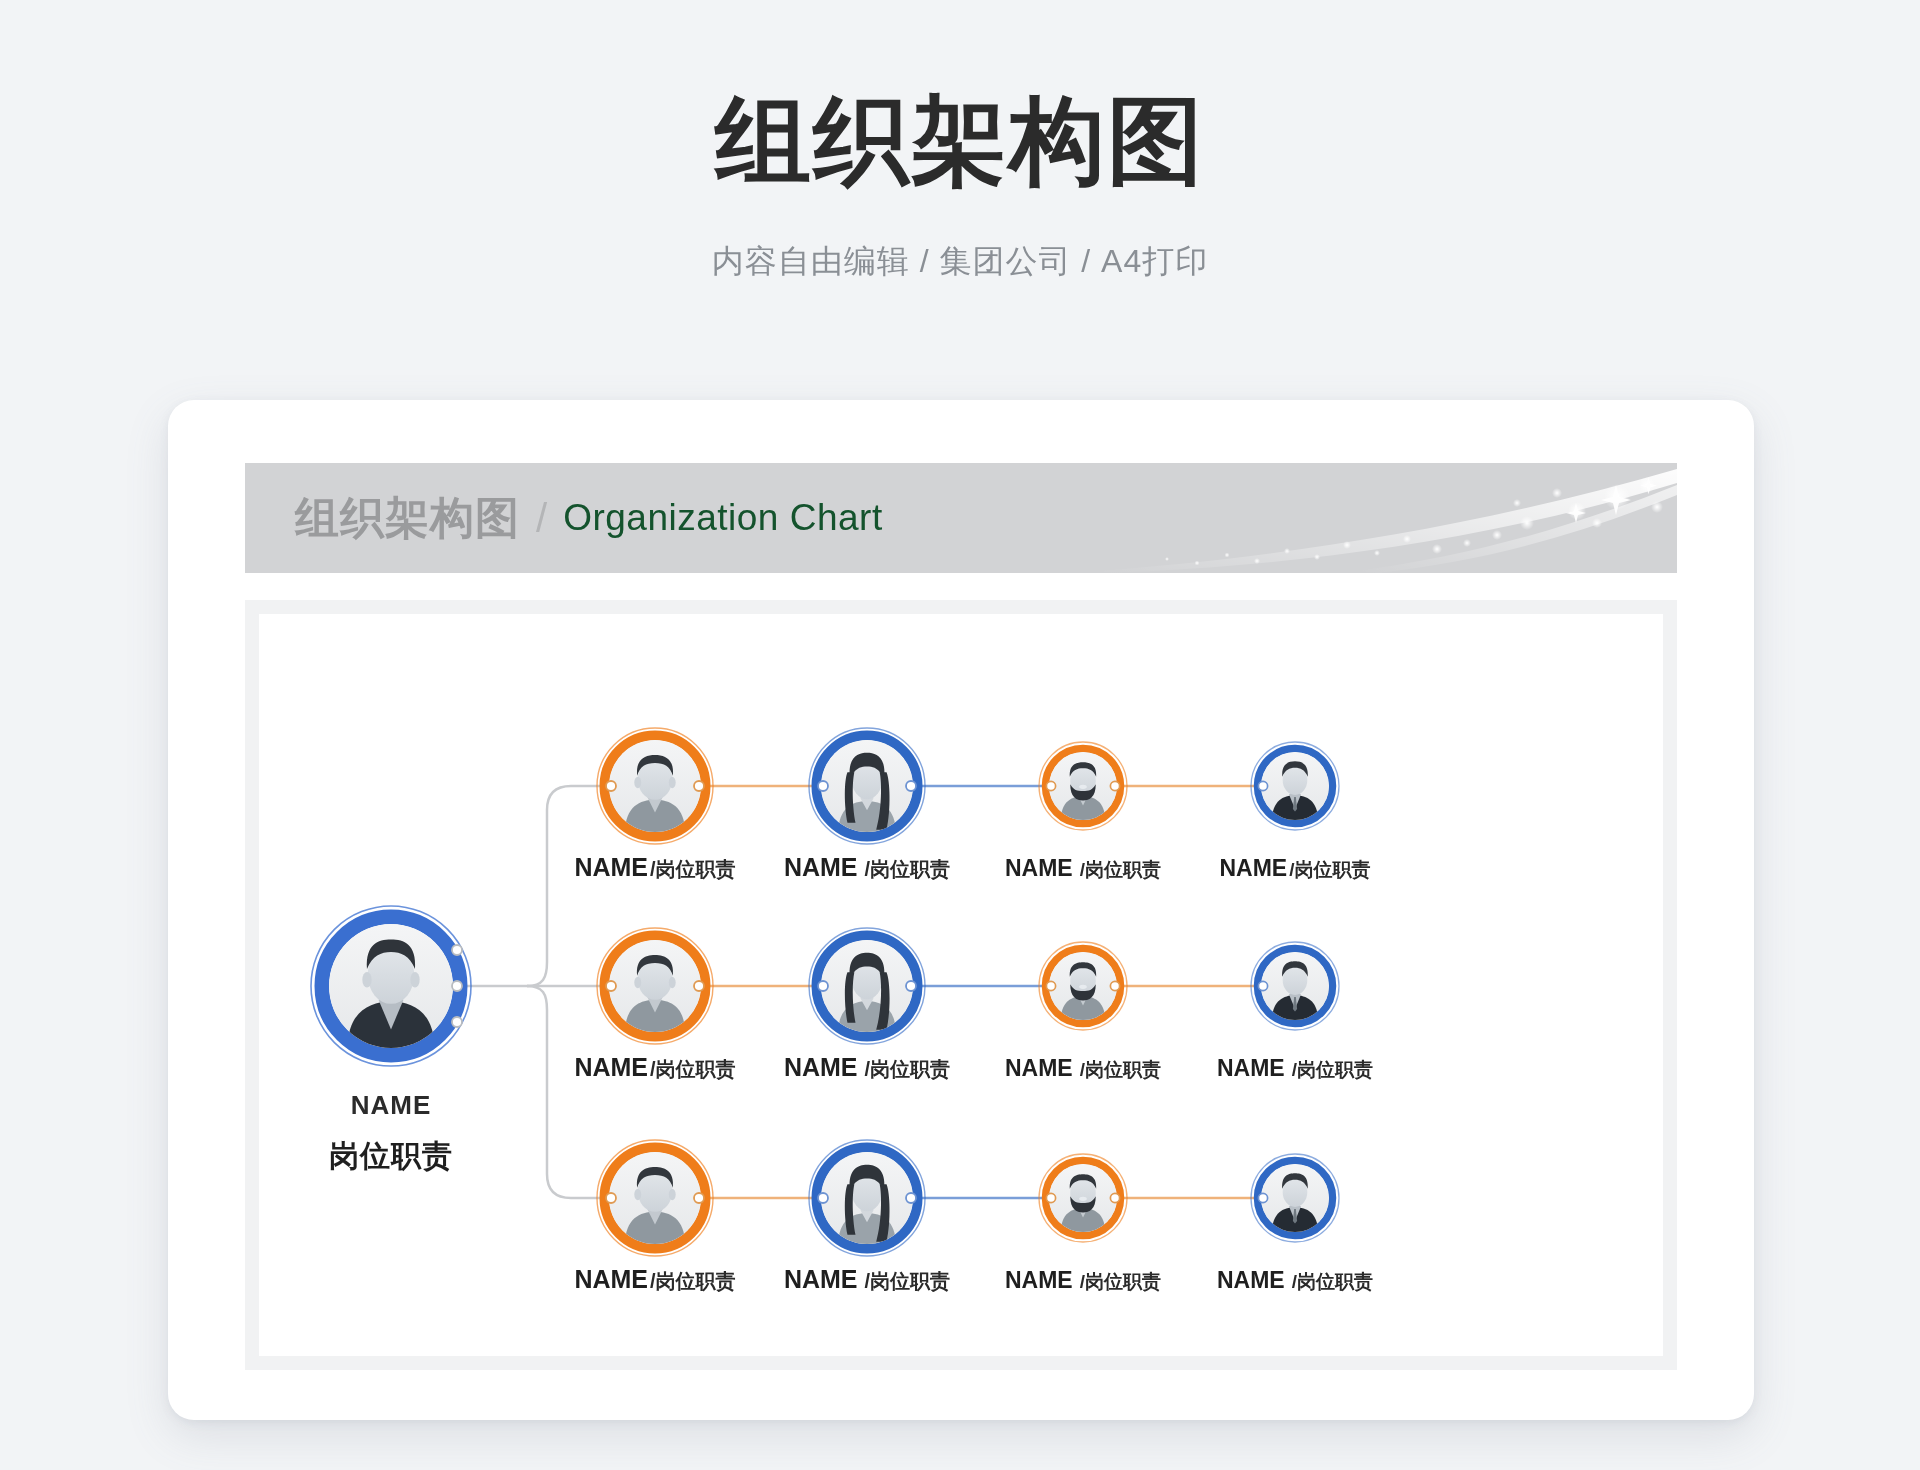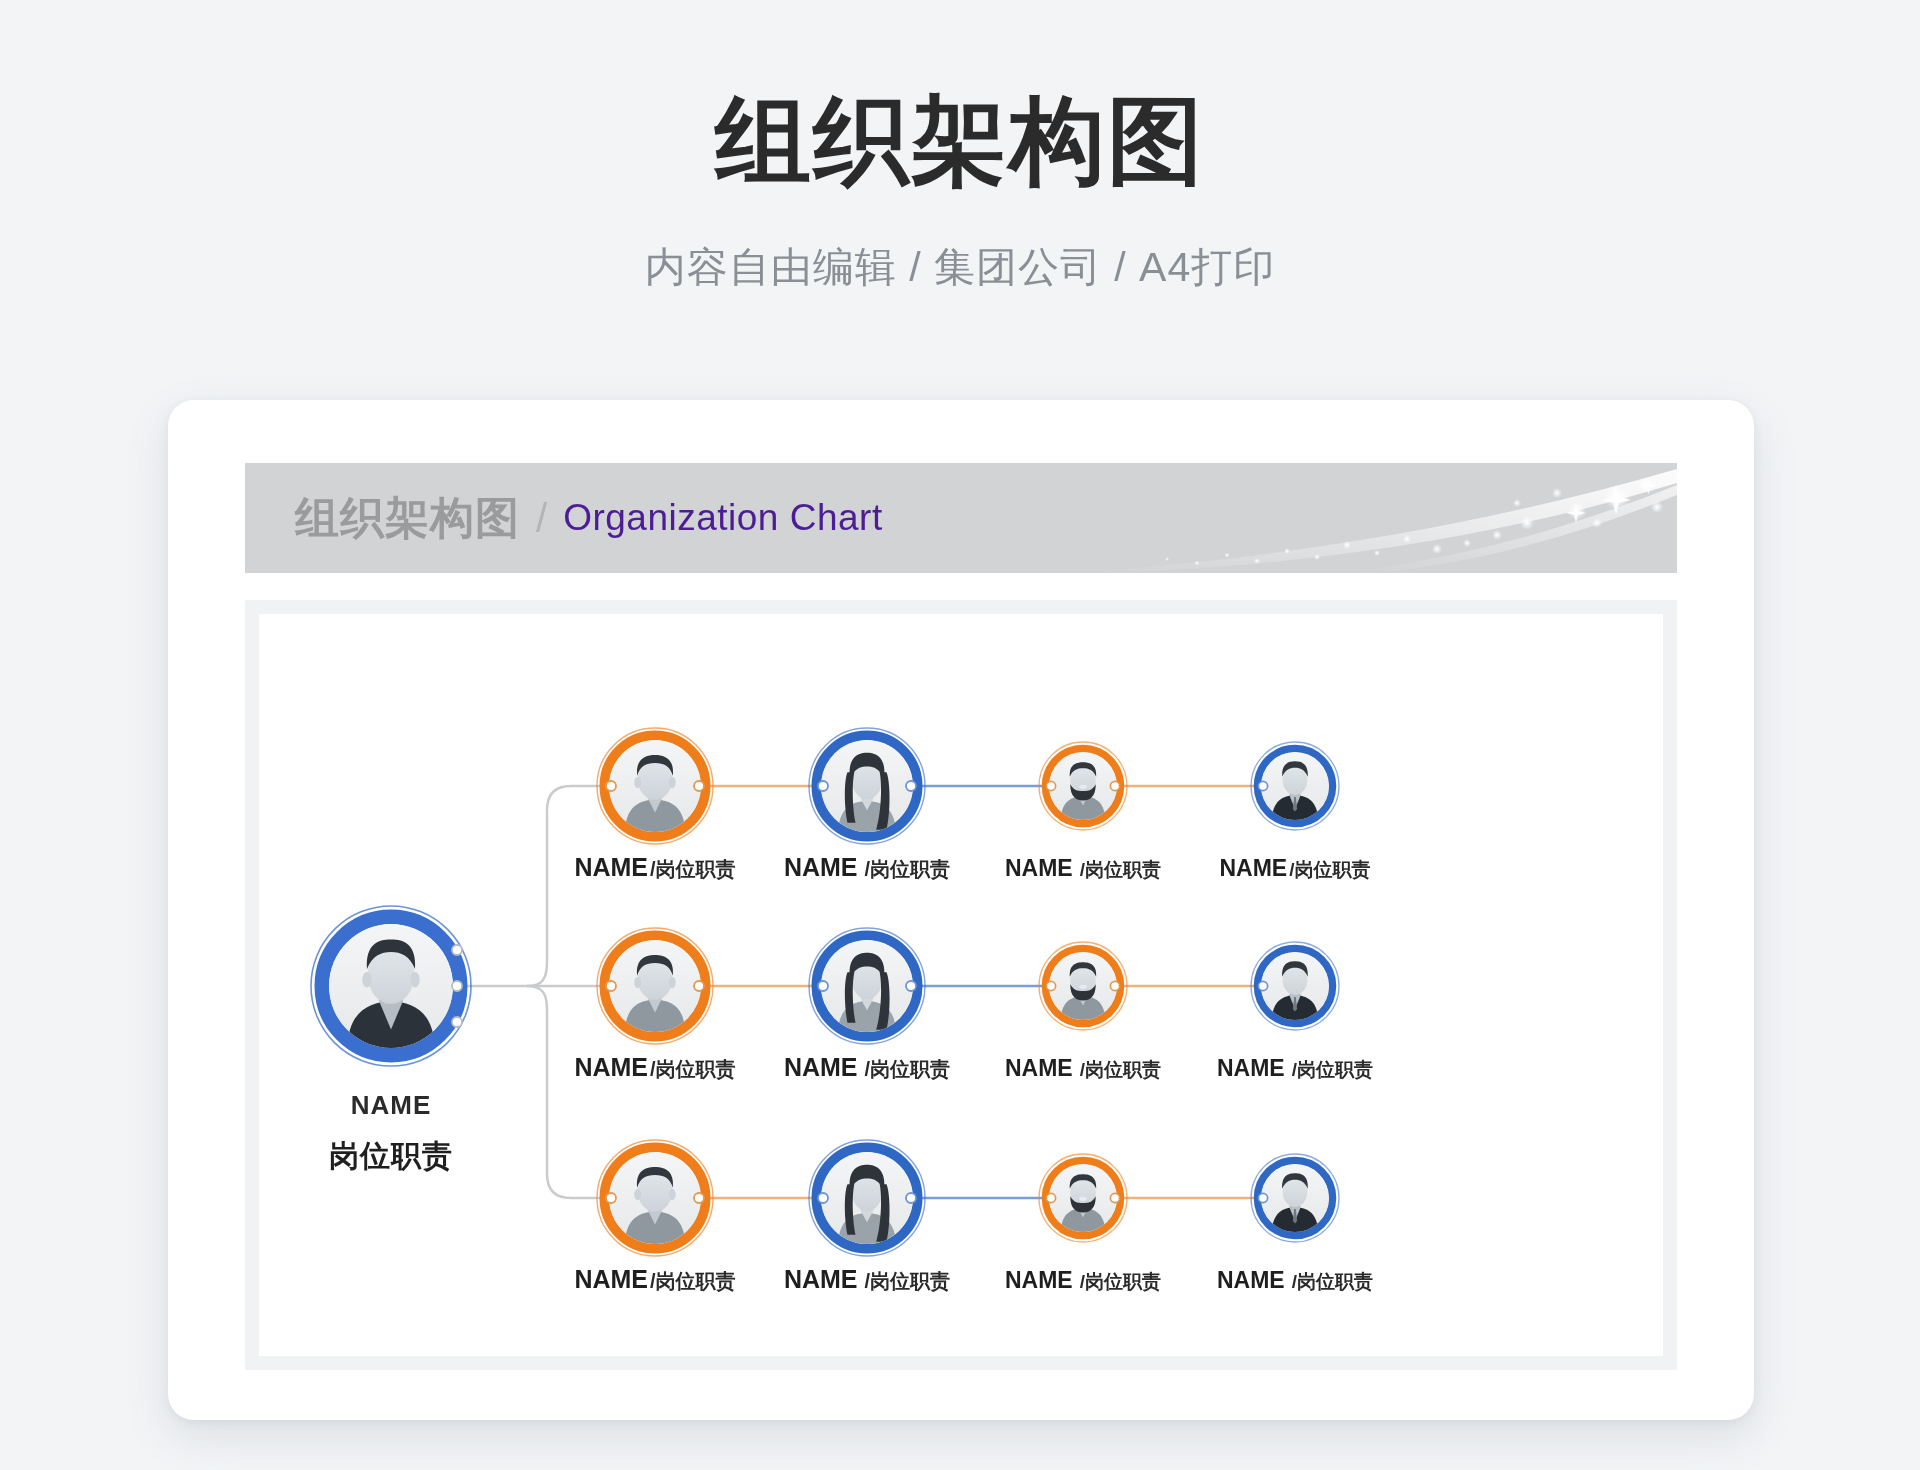--- a/index.html
+++ b/index.html
@@ -21,21 +21,21 @@
   }
   .page-title {
     font-size: 96px;
     font-weight: 700;
     color: #2b2b2b;
     letter-spacing: 2px;
     line-height: 1.15;
   }
   .page-subtitle {
     margin-top: 44px;
-    font-size: 41px;
+    font-size: 32px;
     color: #8a8f95;
     font-weight: 400;
     letter-spacing: 1px;
   }
 
   
   .card {
     position: absolute;
     left: 168px;
     top: 400px;
@@ -74,21 +74,21 @@
     letter-spacing: 1px;
   }
   .band-sep {
     font-size: 40px;
     color: #b4b5b7;
     margin: 0 16px;
     font-weight: 300;
   }
   .band-en {
     font-size: 37px;
-    color: #4c1d95;
+    color: #14532d;
     font-weight: 400;
     letter-spacing: 0.5px;
   }
   .band-deco { position: absolute; right: 0; top: 0; width: 620px; height: 110px; z-index: 1; }
 
   
   .frame {
     position: absolute;
     left: 77px;
     top: 200px;

